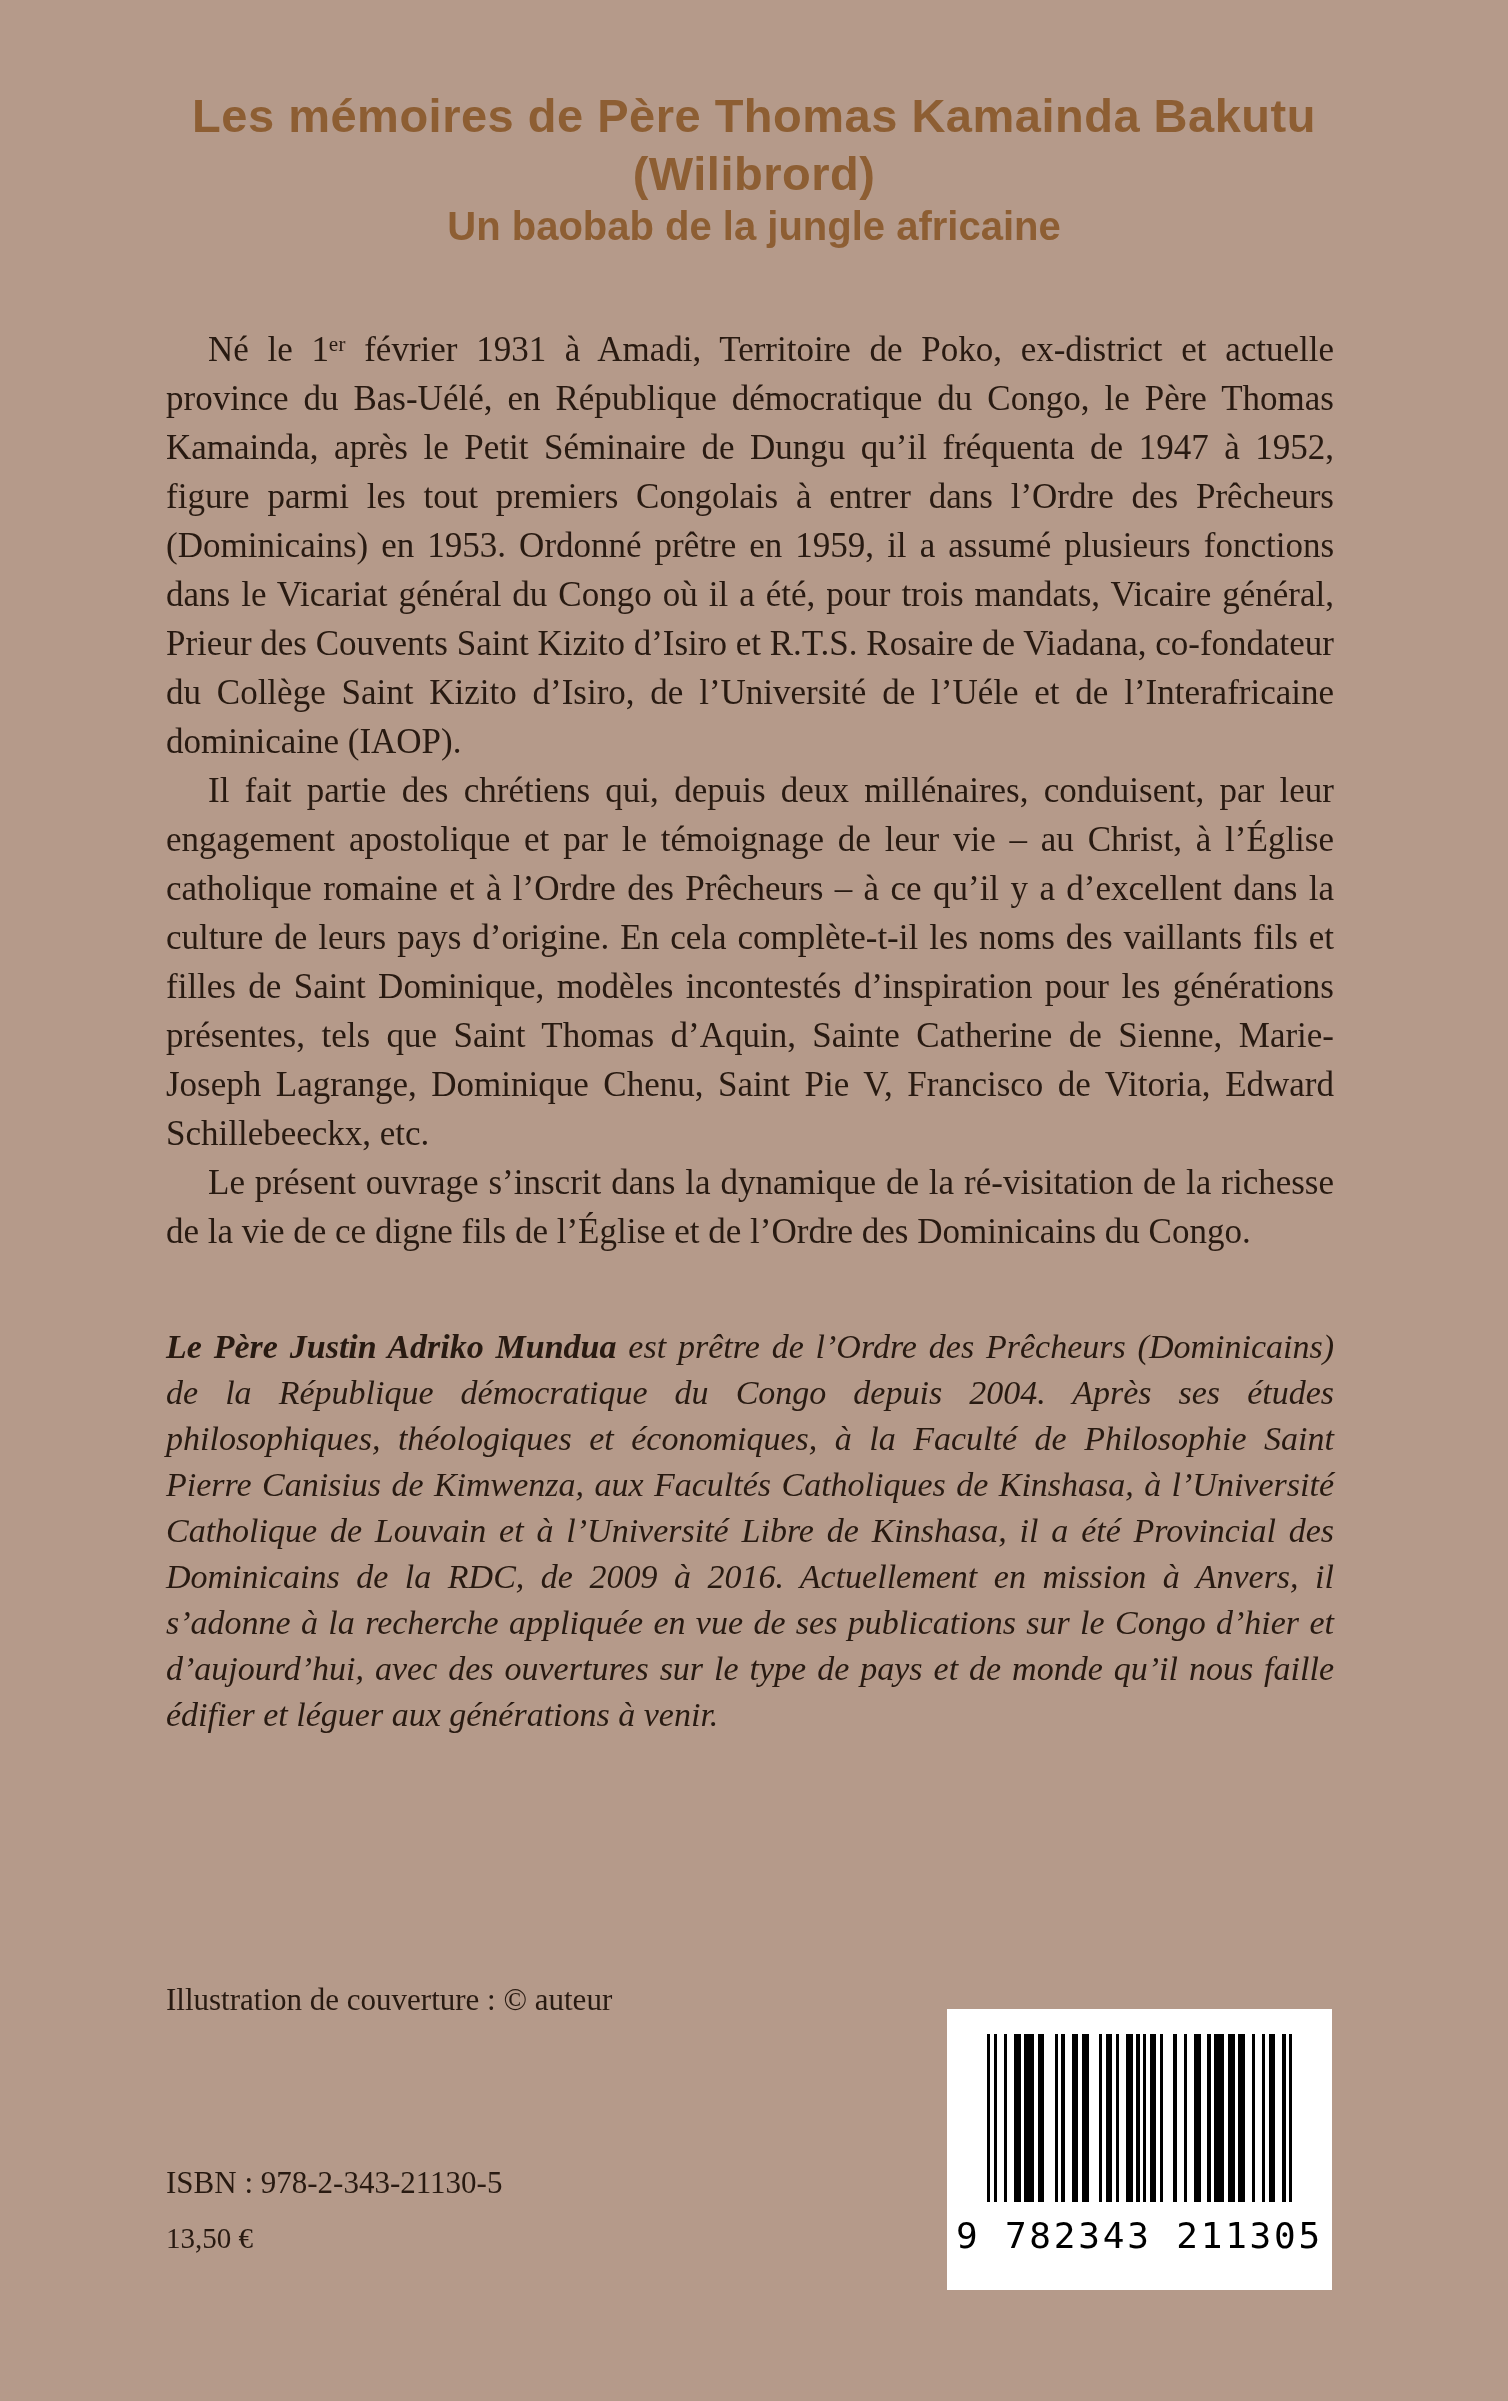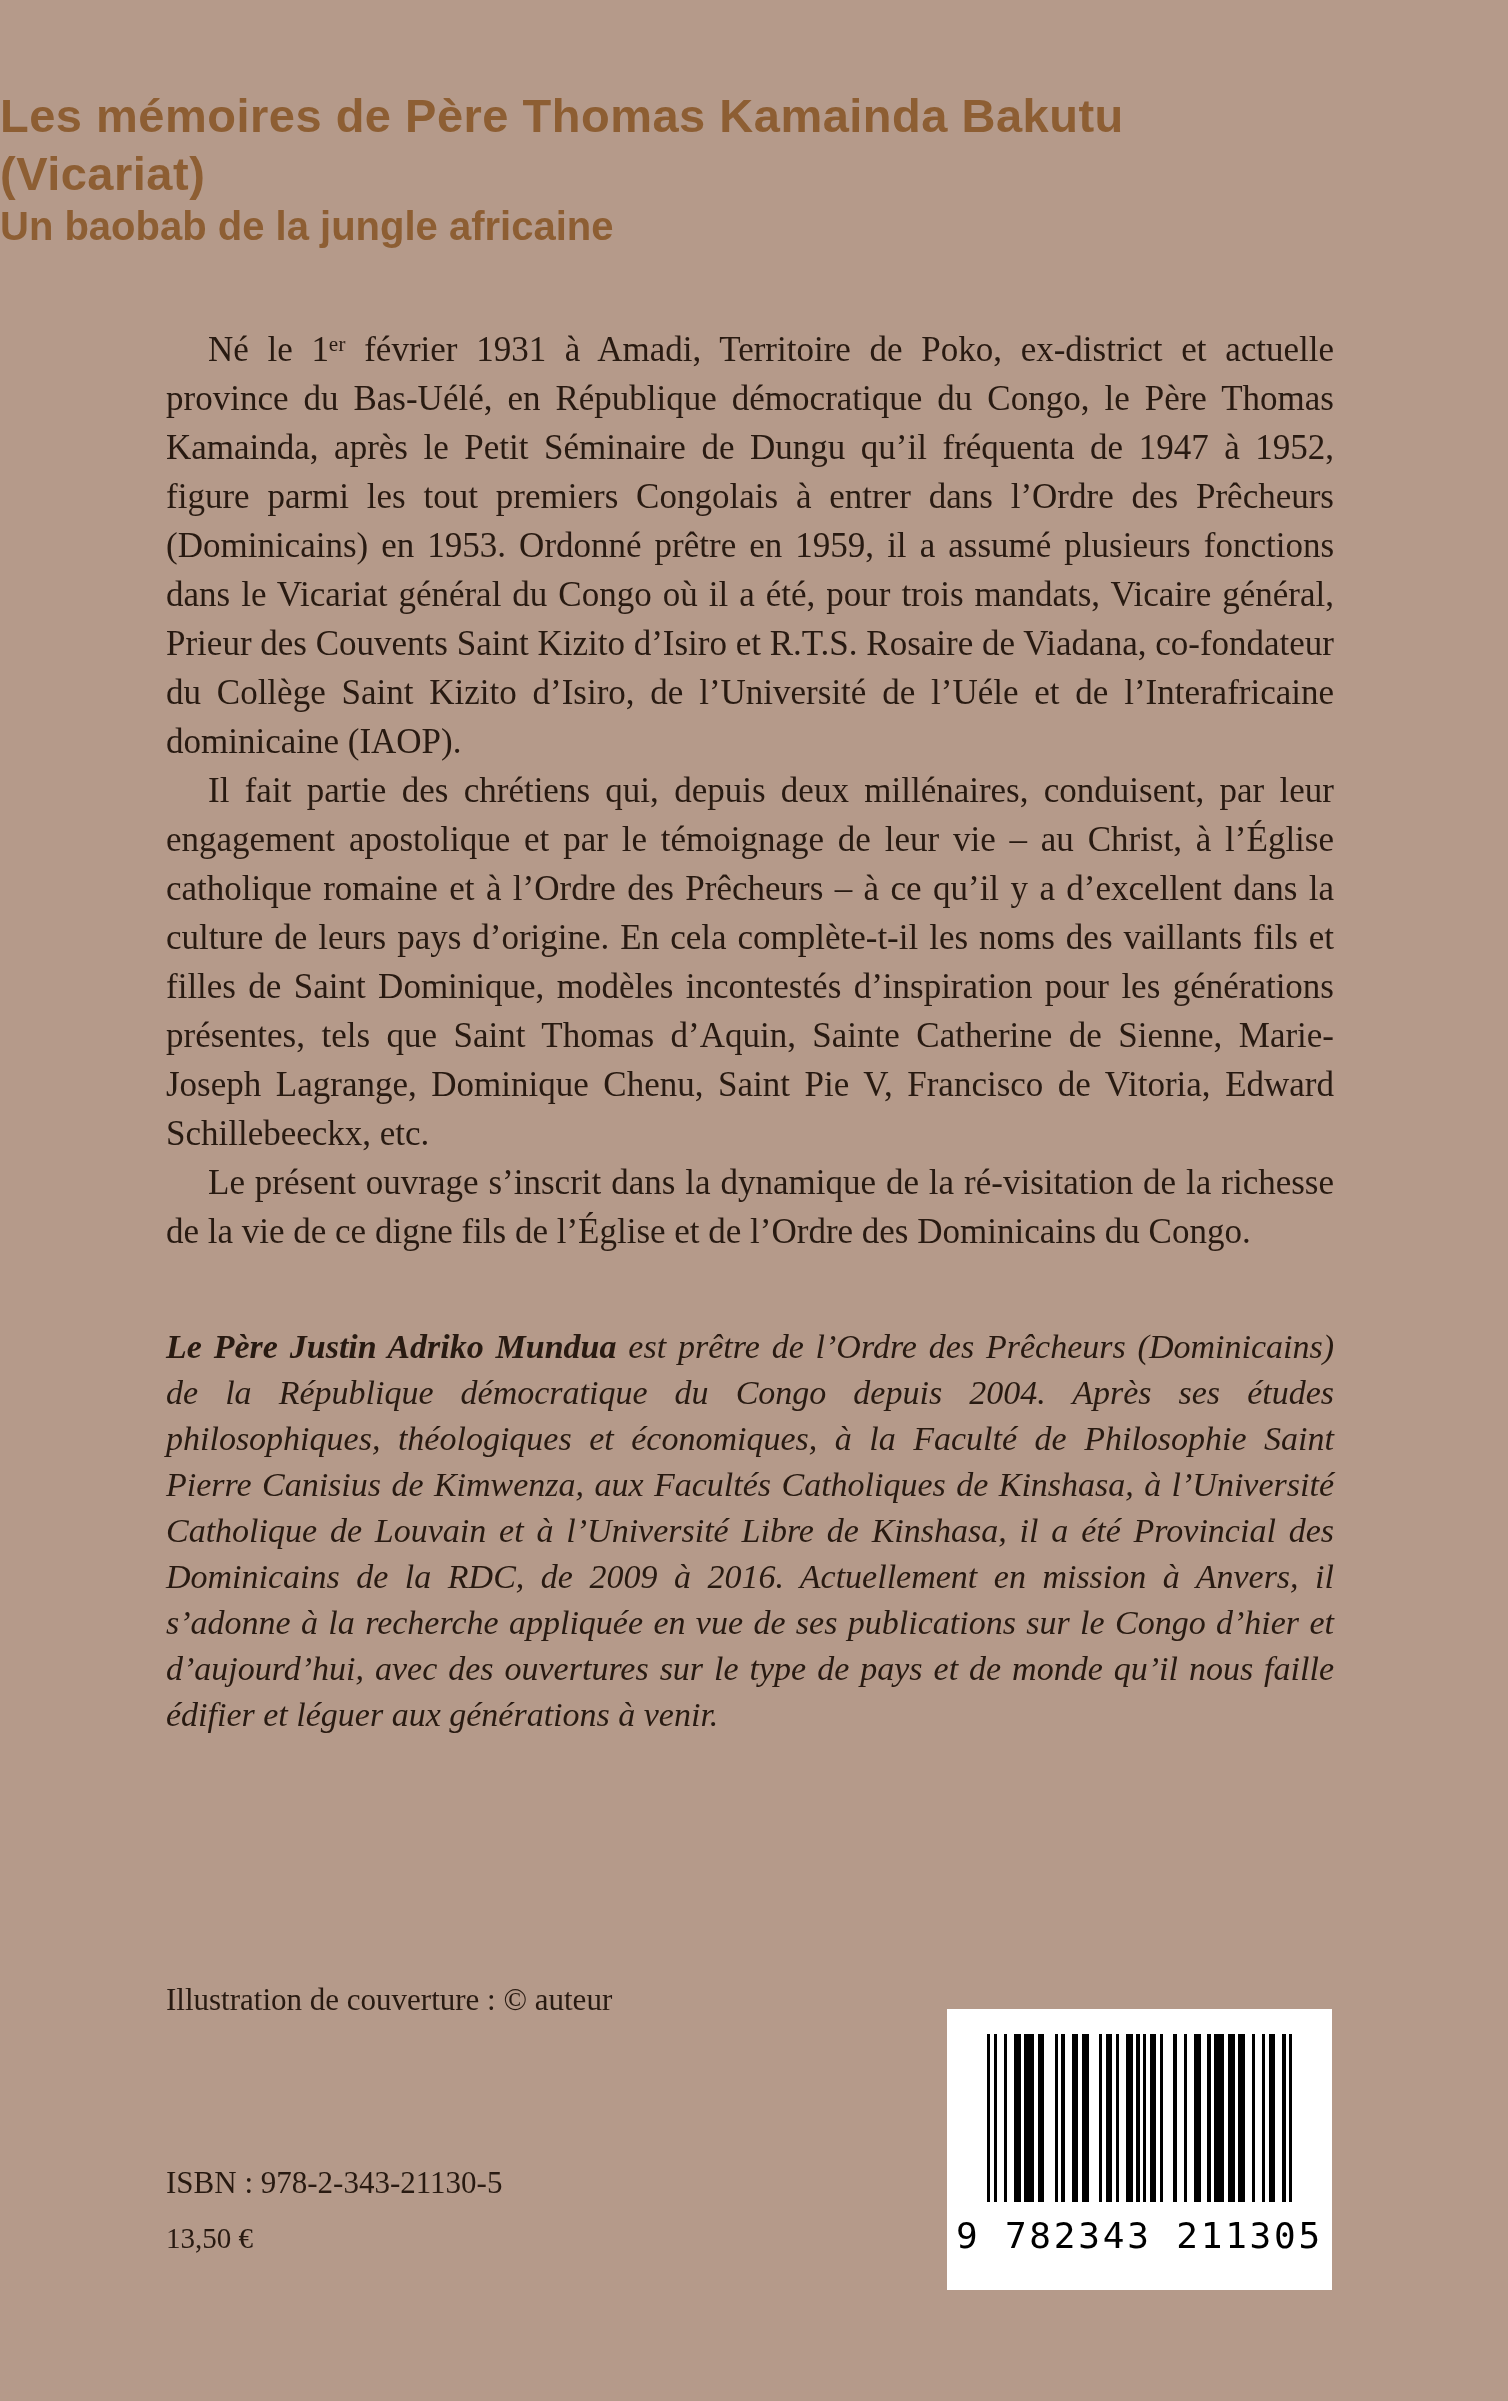--- a/index.html
+++ b/index.html
@@ -9,20 +9,21 @@
     width: 1508px;
     height: 2402px;
     margin: 0 auto;
     background: #b59a8a;
     overflow: hidden;
     font-family: "Liberation Serif", "DejaVu Serif", serif;
     color: #281a11;
   }
   .header {
     padding-top: 87px;
+    text-align: center;
     font-family: "Liberation Sans", "DejaVu Sans", sans-serif;
     color: #8d5e33;
   }
   .title {
     font-size: 47px;
     line-height: 1.24;
     font-weight: bold;
     letter-spacing: 0.5px;
   }
   .subtitle {
@@ -98,21 +99,21 @@
   }
 </style>
 </head>
 <body>
 
 <div class="cover">
 
   <div class="header">
     <h1 class="title">
       <span>Les mémoires de Père Thomas Kamainda Bakutu</span><br>
-      <span>(Vicariat)</span>
+      <span>(Wilibrord)</span>
     </h1>
     <h2 class="subtitle">Un baobab de la jungle africaine</h2>
   </div>
 
   <div class="synopsis">
     <p>Né le 1ᵉʳ février 1931 à Amadi, Territoire de Poko, ex-district et actuelle province du Bas-Uélé, en République démocratique du Congo, le Père Thomas Kamainda, après le Petit Séminaire de Dungu qu’il fréquenta de 1947 à 1952, figure parmi les tout premiers Congolais à entrer dans l’Ordre des Prêcheurs (Dominicains) en 1953. Ordonné prêtre en 1959, il a assumé plusieurs fonctions dans le Vicariat général du Congo où il a été, pour trois mandats, Vicaire général, Prieur des Couvents Saint Kizito d’Isiro et R.T.S. Rosaire de Viadana, co-fondateur du Collège Saint Kizito d’Isiro, de l’Université de l’Uéle et de l’Interafricaine dominicaine (IAOP).</p>
     <p>Il fait partie des chrétiens qui, depuis deux millénaires, conduisent, par leur engagement apostolique et par le témoignage de leur vie – au Christ, à l’Église catholique romaine et à l’Ordre des Prêcheurs – à ce qu’il y a d’excellent dans la culture de leurs pays d’origine. En cela complète-t-il les noms des vaillants fils et filles de Saint Dominique, modèles incontestés d’inspiration pour les générations présentes, tels que Saint Thomas d’Aquin, Sainte Catherine de Sienne, Marie-Joseph Lagrange, Dominique Chenu, Saint Pie V, Francisco de Vitoria, Edward Schillebeeckx, etc.</p>
     <p>Le présent ouvrage s’inscrit dans la dynamique de la ré-visitation de la richesse de la vie de ce digne fils de l’Église et de l’Ordre des Dominicains du Congo.</p>
   </div>
 

